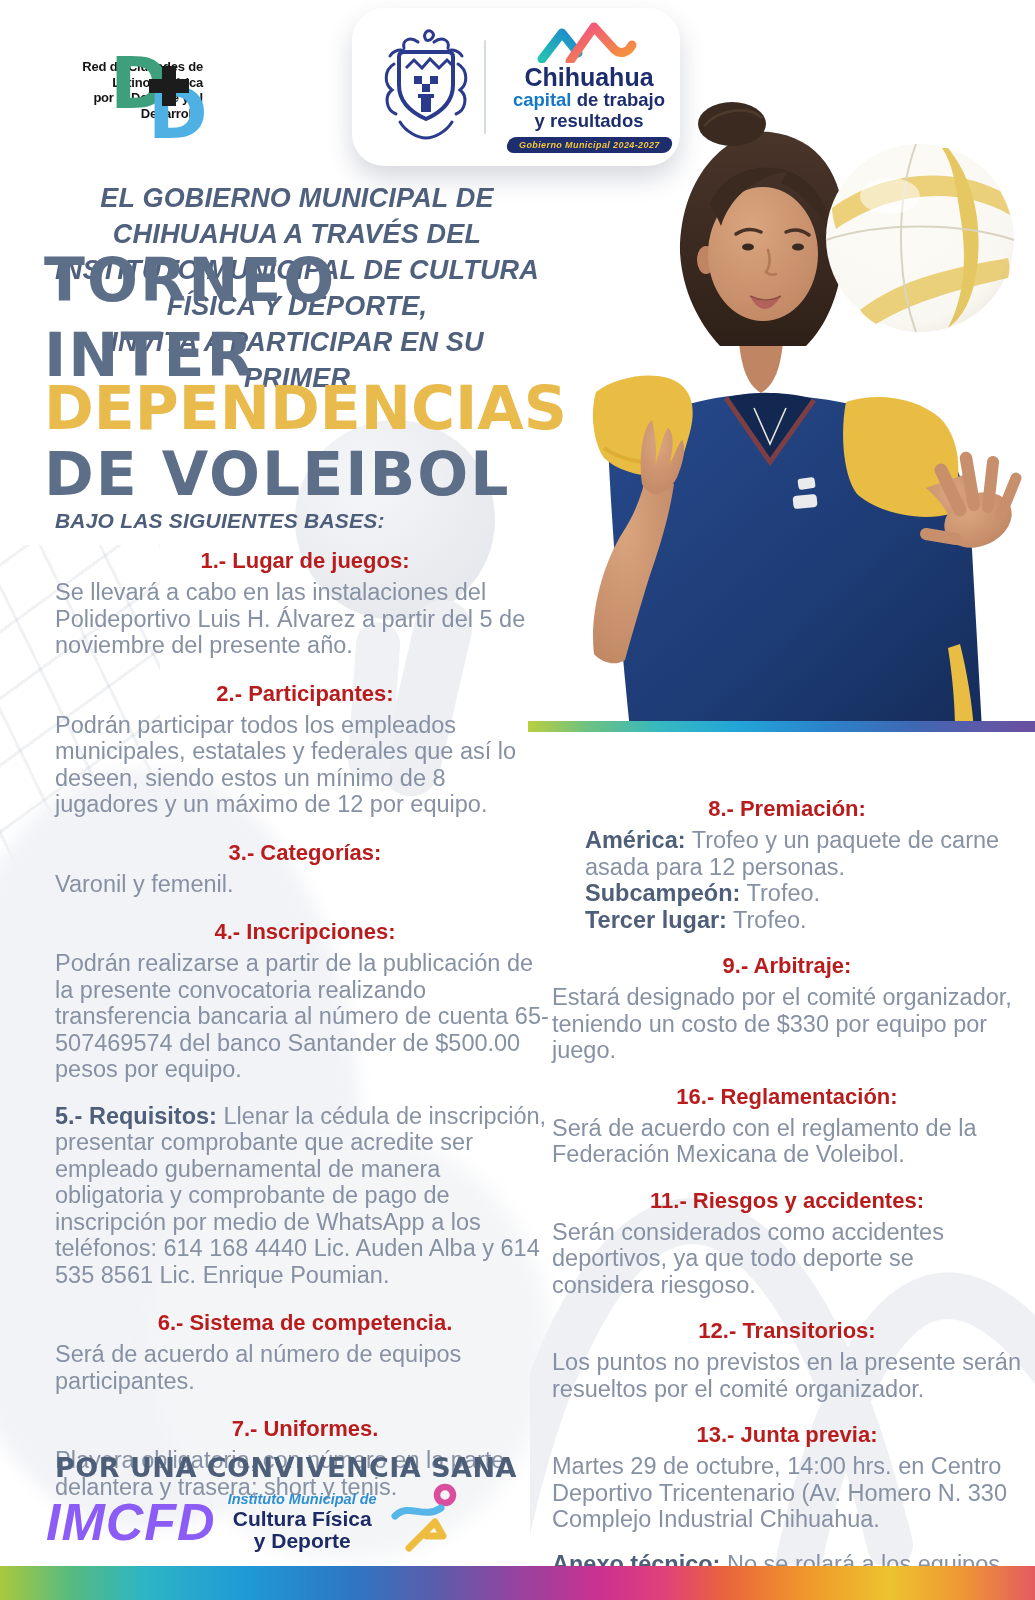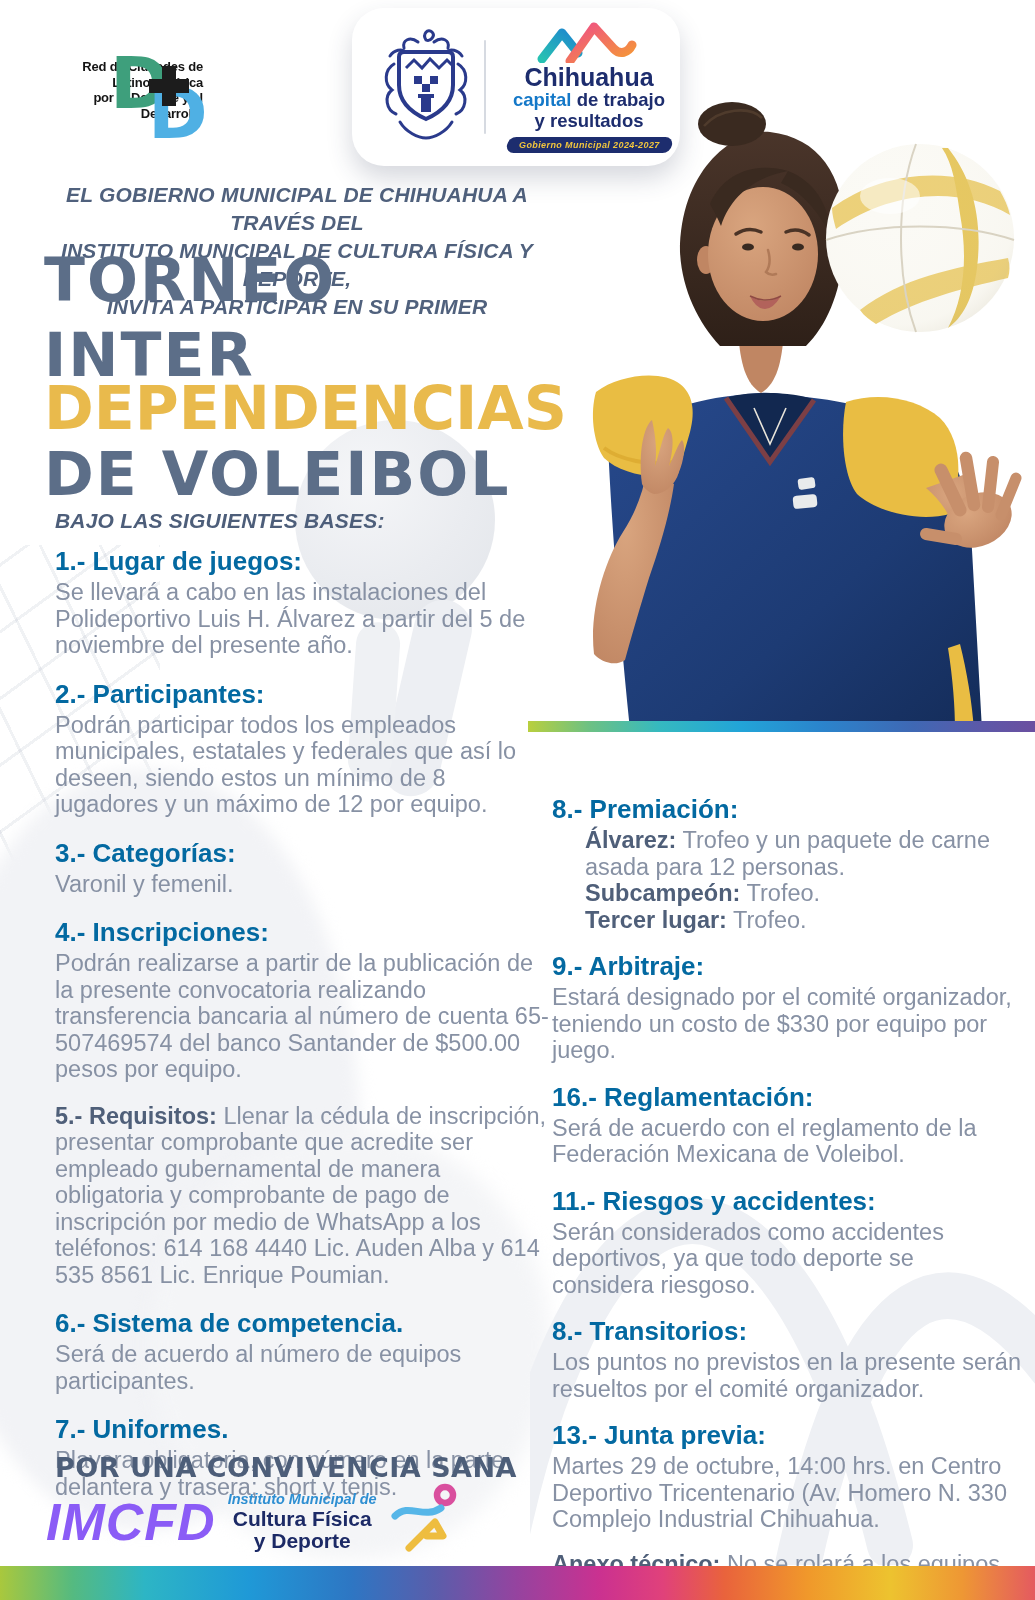--- a/index.html
+++ b/index.html
@@ -35,32 +35,32 @@
   .chih{display:flex;flex-direction:column;align-items:center;width:182px;}
   .chih-name{font-size:25px;font-weight:800;color:#1d2d6e;line-height:1;margin-top:2px;}
   .chih-tag{font-size:18.5px;line-height:1.1;color:#1d2d6e;font-weight:bold;}
   .chih-tag .cap{color:#1478c8;}
   .chih-banner{margin-top:6px;background:#1d2d6e;color:#f2c63d;font-size:9px;font-weight:bold;
                font-style:italic;padding:3px 12px;border-radius:8px;letter-spacing:.4px;transform:skewX(-10deg);}
   .chih-banner span{display:inline-block;transform:skewX(10deg);}
 
   
   .intro{position:absolute;left:55px;top:181px;width:484px;z-index:3;text-align:center;color:#50617d;
-         font-weight:bold;font-style:italic;font-size:21px;line-height:1.33;letter-spacing:.2px;}
+         font-weight:bold;font-style:italic;font-size:27px;line-height:1.33;letter-spacing:.2px;}
   .tl{position:absolute;left:44px;z-index:3;font-family:"DejaVu Sans",sans-serif;font-weight:bold;
       font-size:60px;line-height:1;color:#5c6e88;letter-spacing:2px;white-space:nowrap;}
   .tl-1{top:250px;} .tl-2{top:325px;} .tl-3{top:378px;color:#e9ba4c;letter-spacing:0;} .tl-4{top:444px;}
 
   
   .colL{position:absolute;left:55px;top:509px;width:500px;z-index:3;}
   .colR{position:absolute;left:552px;top:766px;width:470px;z-index:3;margin-top:28px;}
   .bases{font-size:21px;font-weight:bold;font-style:italic;color:#4d5e7a;margin:0 0 13px 0;letter-spacing:.2px;}
   .sec{margin:0 0 20px 0;}
   .colR .sec{margin-bottom:18px;}
-  .sec h3{font-size:26px;font-weight:bold;color:#0369a1;margin:0 0 3px 0;line-height:1.16;}
+  .sec h3{font-size:22px;font-weight:bold;color:#b91c1c;margin:0 0 3px 0;line-height:1.16;text-align:center;}
   .sec p{margin:0;font-size:23.5px;color:#8791a4;line-height:1.14;}
   .sec p, .sec h3{line-height:1.15;}
   .sec p{line-height:26.5px;}
   .sec h3{line-height:30px;}
   .sec p strong{color:#4f5f79;font-weight:bold;}
   .prem-items{padding-left:33px;}
 
   
   .midbar{position:absolute;left:528px;top:721px;width:507px;height:11px;z-index:4;
     background:linear-gradient(90deg,#b9cf3e 0%,#6dc183 12%,#35b9c0 26%,#22a4d8 42%,#2b84cc 58%,#3f68b4 76%,#5d58a8 90%,#6b4fa0 100%);}
@@ -276,21 +276,21 @@
     <section class="sec">
       <h3>7.- Uniformes.</h3>
       <p>Playera obligatoria, con número en la parte delantera y trasera; short y tenis.</p>
     </section>
   </div>
 
   <div class="colR">
     <section class="sec">
       <h3>8.- Premiación:</h3>
       <div class="prem-items">
-        <p><strong>Álvarez:</strong> <span>Trofeo y un paquete de carne asada para 12 personas.</span></p>
+        <p><strong>América:</strong> <span>Trofeo y un paquete de carne asada para 12 personas.</span></p>
         <p><strong>Subcampeón:</strong> <span>Trofeo.</span></p>
         <p><strong>Tercer lugar:</strong> <span>Trofeo.</span></p>
       </div>
     </section>
 
     <section class="sec">
       <h3>9.- Arbitraje:</h3>
       <p>Estará designado por el comité organizador, teniendo un costo de $330 por equipo por juego.</p>
     </section>
 
@@ -298,21 +298,21 @@
       <h3>16.- Reglamentación:</h3>
       <p>Será de acuerdo con el reglamento de la Federación Mexicana de Voleibol.</p>
     </section>
 
     <section class="sec">
       <h3>11.- Riesgos y accidentes:</h3>
       <p>Serán considerados como accidentes deportivos, ya que todo deporte se considera riesgoso.</p>
     </section>
 
     <section class="sec">
-      <h3>8.- Transitorios:</h3>
+      <h3>12.- Transitorios:</h3>
       <p>Los puntos no previstos en la presente serán resueltos por el comité organizador.</p>
     </section>
 
     <section class="sec">
       <h3>13.- Junta previa:</h3>
       <p>Martes 29 de octubre, 14:00 hrs. en Centro Deportivo Tricentenario (Av. Homero N. 330 Complejo Industrial Chihuahua.</p>
     </section>
 
     <section class="sec">
       <p><strong>Anexo técnico:</strong> <span>No se rolará a los equipos que no cumplan con la documentación y requisitos solicitados anteriormente.</span></p>

